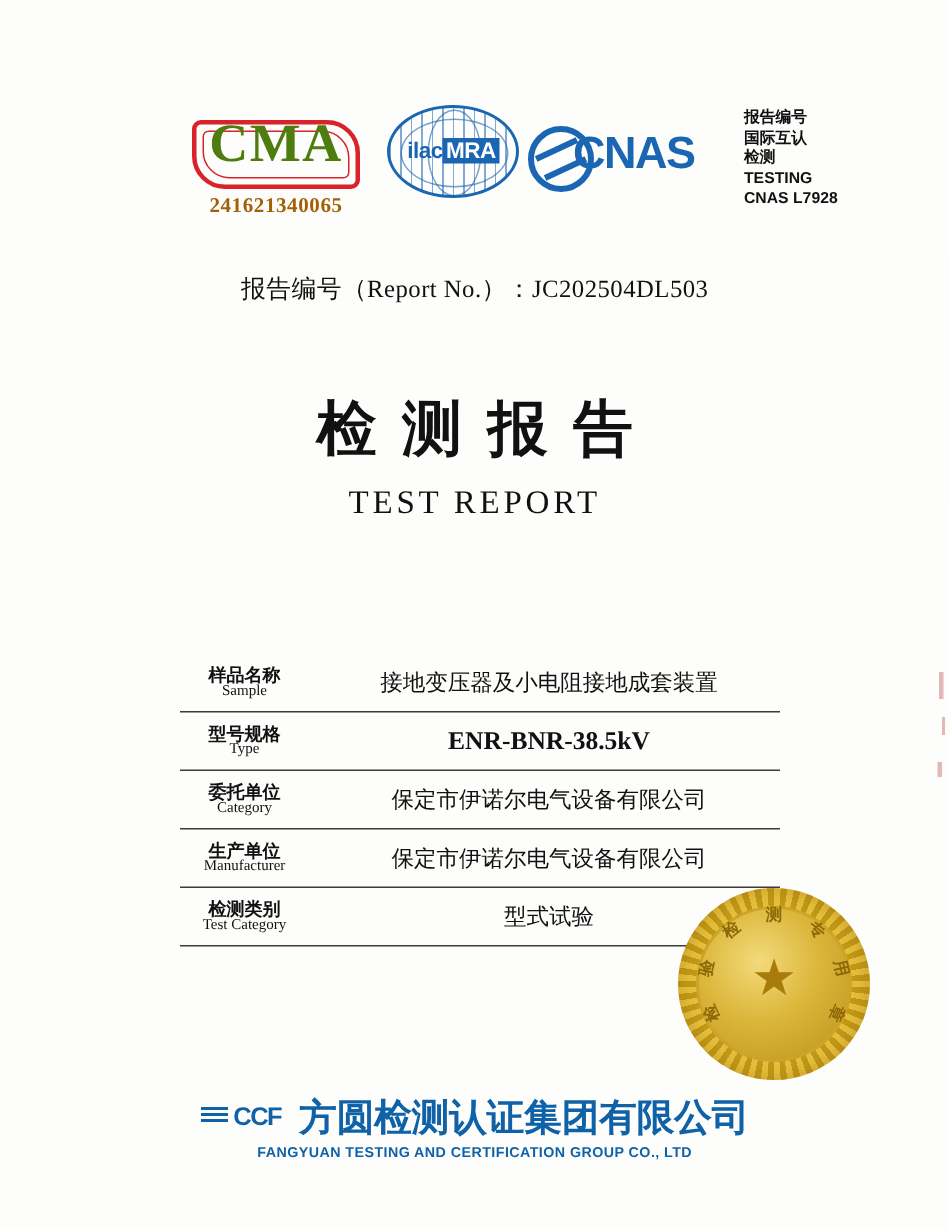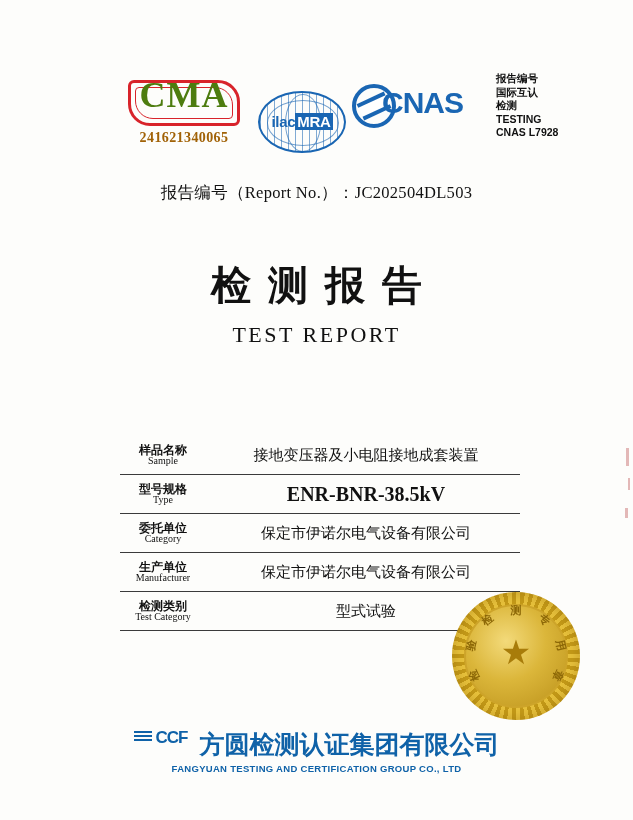--- a/index.html
+++ b/index.html
@@ -71,21 +71,21 @@
     font-size: 14px;
     color: #a16207;
     text-align: center;
     letter-spacing: 0.4px;
   }
 
   
   .ilac {
     position: absolute;
     left: 130px;
-    top: 23px;
+    top: 2px;
     width: 88px;
     height: 62px;
     text-decoration: underline;
   }
   .ilac-globe {
     position: absolute;
     left: 0; top: 0;
     width: 88px; height: 62px;
     border-radius: 50%;
     border: 2px solid #1a66b3;
@@ -239,21 +239,21 @@
   .lab-en {
     display: block;
     font-size: 10px;
     font-family: "Liberation Serif", serif;
   }
   .info-value {
     flex: 1 1 auto;
     text-align: center;
     font-size: 15px;
   }
-  .info-value.bold { font-weight: bold; font-size: 20px; }
+  .info-value.bold { font-weight: bold; font-size: 17px; }
 
   
   .seal {
     position: absolute;
     left: 452px;
     top: 592px;
     width: 128px;
     height: 128px;
   }
   .seal-disc {
@@ -298,20 +298,21 @@
   
   .footer {
     position: absolute;
     left: 0;
     top: 728px;
     width: 100%;
     text-align: center;
   }
   .footer-line {
     display: inline-flex;
+    align-items: center;
     justify-content: center;
     gap: 12px;
   }
   .ccf {
     font-family: "Liberation Sans", sans-serif;
     font-weight: bold;
     font-size: 17px;
     color: #0f62a8;
     letter-spacing: -1px;
     position: relative;

